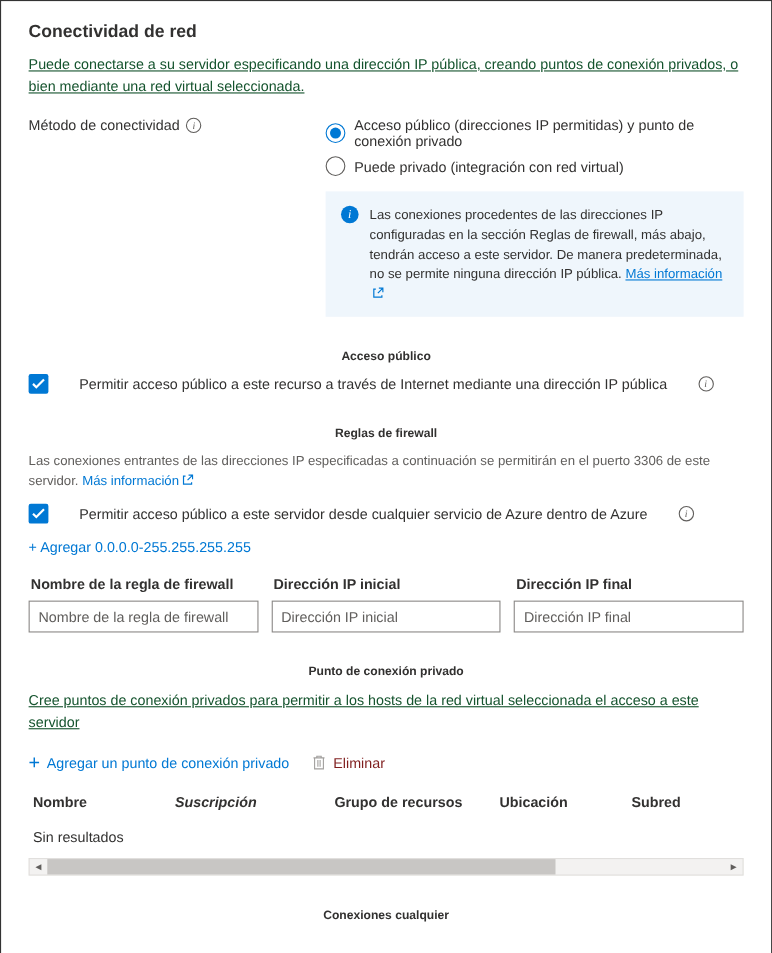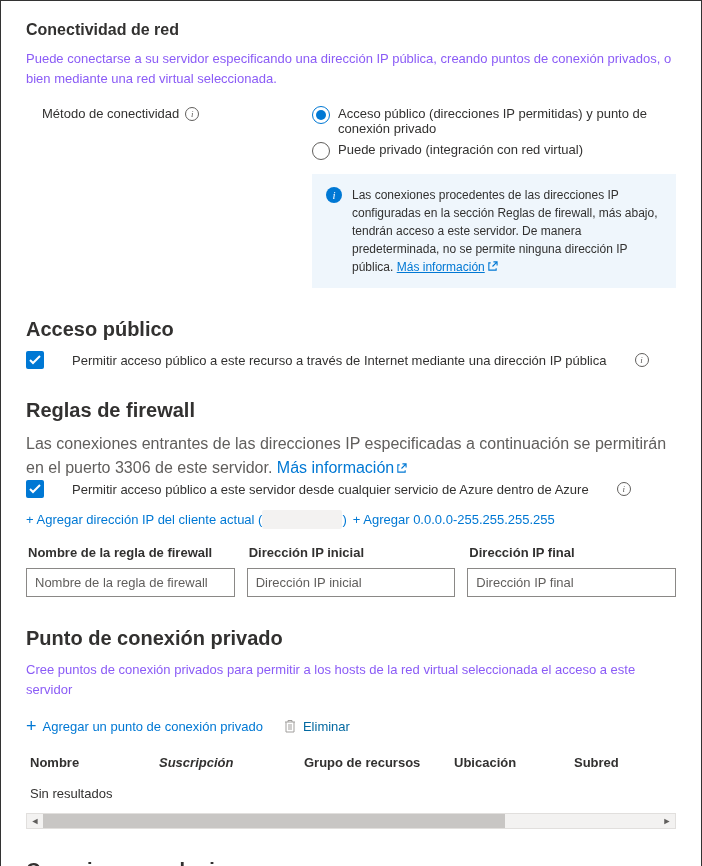--- a/index.html
+++ b/index.html
@@ -6,27 +6,27 @@
     body {
       font-family: 'Segoe UI', -apple-system, sans-serif;
       font-size: 13px;
       color: #323130;
       background: #fff;
       width: 702px;
       padding: 20px 25px;
       border: 1px solid #333;
     }
     h2 { font-size: 16px; font-weight: 600; margin-bottom: 10px; color: #323130; }
-    h3 { font-size: 20px; font-weight: 600; margin-bottom: 10px; color: #323130; }
-    .desc { line-height: 1.5; color: #8b5cf6; margin-bottom: 18px; }
-    .subdesc { font-size: 16px; color: #605e5c; line-height: 1.5; }
+    h3 { font-size: 11px; font-weight: 600; margin-bottom: 10px; color: #323130; text-align: center; }
+    .desc { line-height: 1.5; color: #14532d; margin-bottom: 18px; text-decoration: underline; }
+    .subdesc { font-size: 12px; color: #605e5c; line-height: 1.5; margin-bottom: 12px; }
     .row { display: flex; align-items: flex-start; }
-    .label-col { width: 270px; flex-shrink: 0; display: flex; align-items: center; gap: 6px; margin-left: 16px; }
+    .label-col { width: 270px; flex-shrink: 0; display: flex; align-items: center; gap: 6px; }
     .radio-group { flex: 1; }
-    .radio-item { display: flex; gap: 8px; margin-bottom: 6px; cursor: pointer; }
+    .radio-item { display: flex; align-items: center; gap: 8px; margin-bottom: 6px; cursor: pointer; }
     .radio { width: 18px; height: 18px; border-radius: 50%; border: 1px solid #605e5c; background: #fff; display: flex; align-items: center; justify-content: center; flex-shrink: 0; }
     .radio.selected { border-color: #0078d4; }
     .radio.selected::after { content: ''; width: 10px; height: 10px; border-radius: 50%; background: #0078d4; }
     .info-icon { width: 14px; height: 14px; border-radius: 50%; border: 1px solid #605e5c; display: inline-flex; align-items: center; justify-content: center; font-size: 9px; color: #605e5c; font-style: italic; font-family: serif; }
     .info-banner { background: #eff6fc; padding: 12px 14px; margin-top: 14px; margin-left: 0; display: flex; gap: 10px; font-size: 12px; line-height: 1.5; color: #323130; }
     .info-banner-icon { width: 16px; height: 16px; border-radius: 50%; background: #0078d4; color: #fff; display: flex; align-items: center; justify-content: center; font-size: 11px; font-style: italic; font-family: serif; flex-shrink: 0; margin-top: 1px; }
     .link { color: #0078d4; text-decoration: none; cursor: pointer; }
     .link.underlined { text-decoration: underline; }
     .ext-icon { display: inline-block; width: 11px; height: 11px; position: relative; margin-left: 2px; vertical-align: -1px; }
     .ext-icon svg { width: 11px; height: 11px; }
@@ -36,21 +36,21 @@
     .checkbox svg { width: 12px; height: 12px; }
     .action-links { display: flex; align-items: center; gap: 6px; margin: 14px 0 18px 0; color: #0078d4; }
     .ip-placeholder { background: #f3f2f1; padding: 2px 40px; border-radius: 2px; }
     .firewall-table { display: flex; gap: 12px; }
     .firewall-col { flex: 1; }
     .col-header { font-weight: 600; font-size: 13px; margin-bottom: 8px; padding-left: 2px; }
     .text-input { width: 100%; padding: 6px 8px; border: 1px solid #8a8886; font-size: 13px; font-family: inherit; }
     .text-input::placeholder { color: #605e5c; }
     .toolbar { display: flex; gap: 20px; align-items: center; margin-bottom: 12px; }
     .toolbar-btn { display: flex; align-items: center; gap: 6px; color: #0078d4; cursor: pointer; font-size: 13px; }
-    .toolbar-btn.disabled { color: #0369a1; cursor: default; }
+    .toolbar-btn.disabled { color: #7f1d1d; cursor: default; }
     .plus-icon { font-size: 18px; font-weight: 300; line-height: 1; }
     .trash-icon { width: 14px; height: 14px; }
     .pe-table-header { display: flex; padding: 8px 4px; font-weight: 600; font-size: 13px; }
     .pe-col-1 { width: 129px; }
     .pe-col-2 { width: 145px; font-style: italic; }
     .pe-col-3 { width: 150px; }
     .pe-col-4 { width: 120px; }
     .pe-col-5 { flex: 1; }
     .pe-empty { padding: 8px 4px; font-size: 13px; color: #323130; }
     .scrollbar { display: flex; height: 16px; background: #f3f2f1; border: 1px solid #e1dfdd; align-items: center; margin-top: 4px; }
@@ -114,23 +114,20 @@
   <div class="checkbox-row">
     <span class="checkbox">
       <svg viewBox="0 0 12 12">
           <path d="M1 6l3 3 7-7" stroke="#fff" stroke-width="2" fill="none"></path>
         </svg>
     </span>
     <span>Permitir acceso público a este servidor desde cualquier servicio de Azure dentro de Azure</span>
     <span class="info-icon">i</span>
   </div>
   <div class="action-links">
-    <a class="link">
-      <span>+ Agregar dirección IP del cliente actual (</span><span class="ip-placeholder"></span><span>)</span>
-    </a>
     <a class="link">+ Agregar 0.0.0.0-255.255.255.255</a>
   </div>
   <div class="firewall-table">
     <div class="firewall-col">
       <div class="col-header">Nombre de la regla de firewall</div>
       <input class="text-input" placeholder="Nombre de la regla de firewall" style="">
     </div>
     <div class="firewall-col">
       <div class="col-header">Dirección IP inicial</div>
       <input class="text-input" placeholder="Dirección IP inicial" style="">

